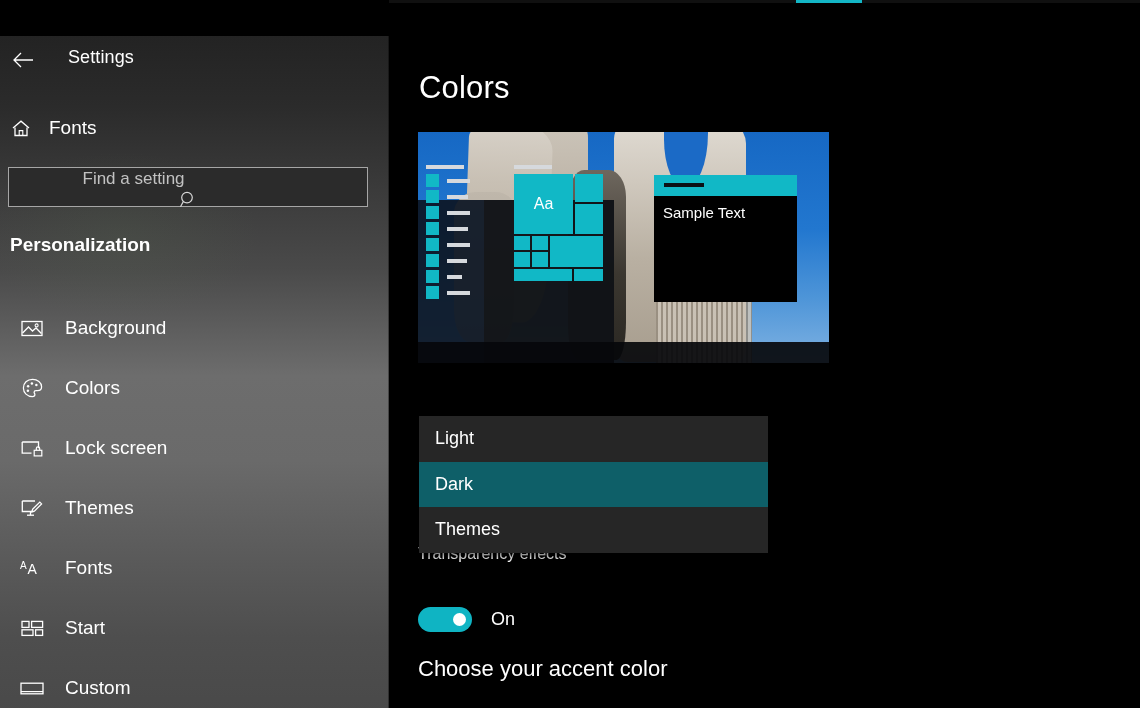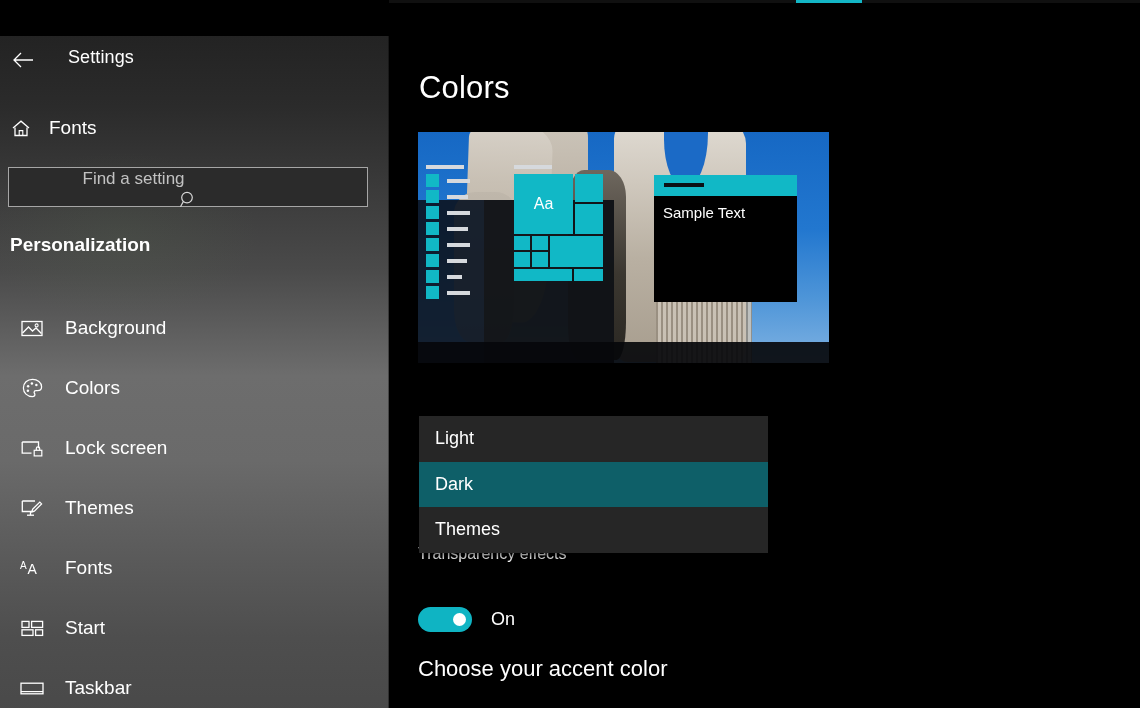--- a/index.html
+++ b/index.html
@@ -474,21 +474,21 @@
       <span class="nav-label">Start</span>
     </div>
 
     <div class="nav-item">
       <span class="nav-icon">
         <svg width="24" height="15" viewBox="0 0 24 15">
           <rect x="1" y="2.2" width="22" height="10.6" stroke="#fff" stroke-width="1.3" fill="none"></rect>
           <path d="M1 10.6 L23 10.6" stroke="#fff" stroke-width="1.2"></path>
         </svg>
       </span>
-      <span class="nav-label">Taskbar</span>
+      <span class="nav-label">Custom</span>
     </div>
 
   </div>
 </div>
 
 <div id="main">
 
   <div id="top-scroll-track">
     <div id="top-scroll-thumb"></div>
   </div>

